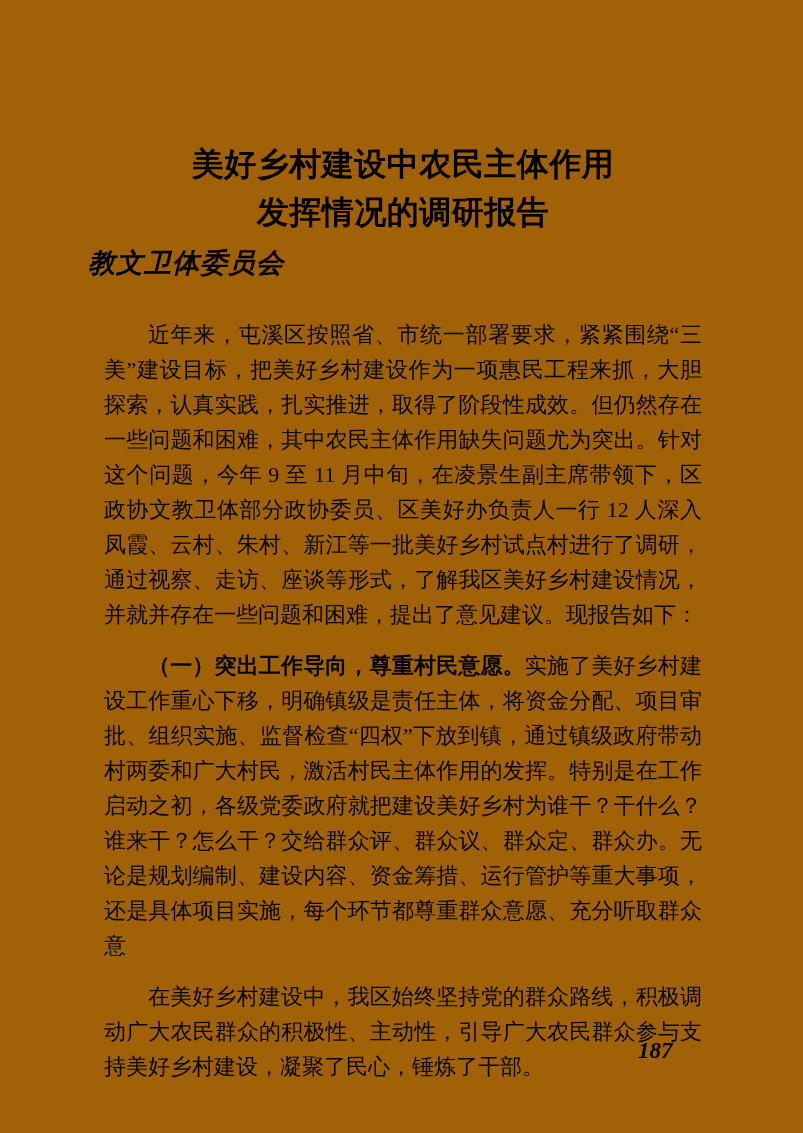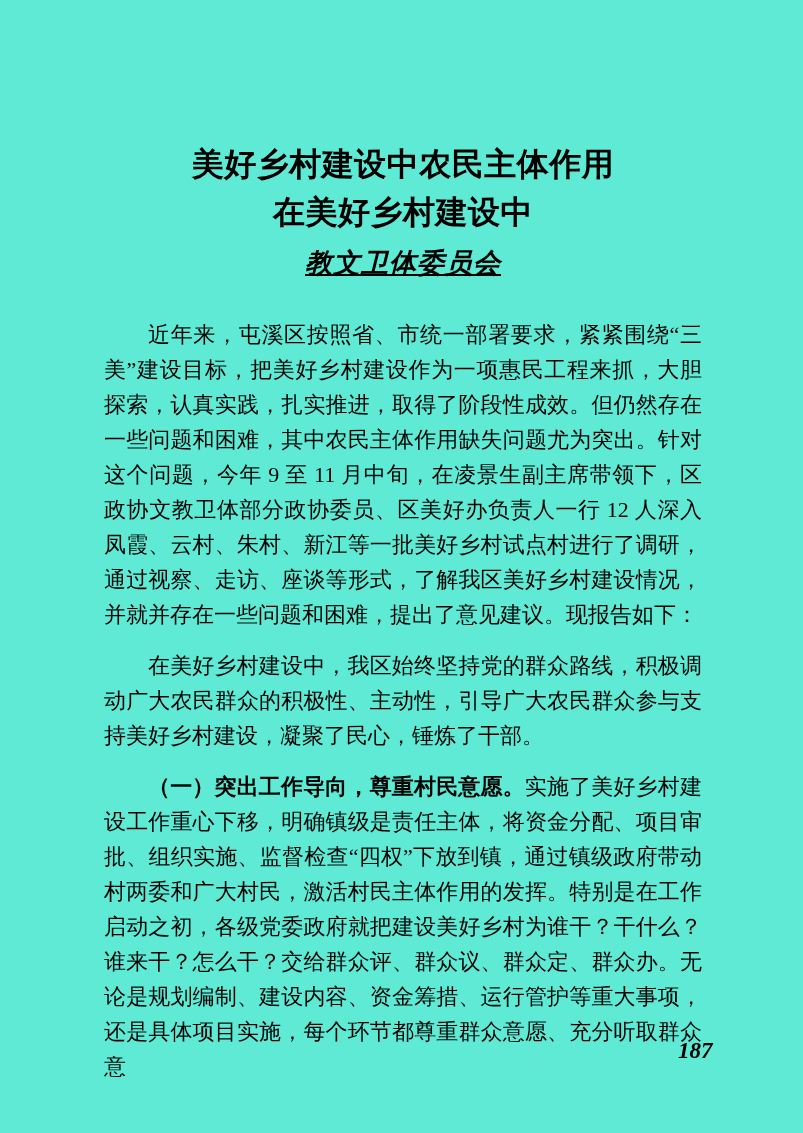--- a/index.html
+++ b/index.html
@@ -4,21 +4,21 @@
 <style>
   html, body {
     margin: 0;
     padding: 0;
     background: #ffffff;
   }
   .page {
     position: relative;
     width: 803px;
     height: 1133px;
-    background: #5eead4;
+    background: #a16207;
     overflow: hidden;
     font-family: "Liberation Serif", "DejaVu Serif", serif;
     color: #0a0a0a;
   }
   .content {
     position: absolute;
     left: 88px;
     top: 0;
     width: 630px;
   }
@@ -29,26 +29,25 @@
     font-size: 32px;
     line-height: 48px;
     text-align: center;
     letter-spacing: 0.5px;
     color: #000000;
   }
   .doc-author {
     margin-top: 9px;
     font-size: 27px;
     line-height: 36px;
-    text-align: center;
+    text-align: left;
     font-style: italic;
     font-weight: 600;
     letter-spacing: 1px;
     color: #000000;
-    text-decoration: underline;
   }
   .body-para {
     margin: 16px;
     font-size: 22px;
     line-height: 35px;
     text-align: justify;
     text-align-last: left;
     word-break: break-all;
     text-indent: 2em;
     color: #050505;
@@ -64,45 +63,45 @@
     color: #000000;
   }
   .para-2 { margin-top: 16px; }
   .para-3 { margin-top: 0; }
   .bold-lead {
     font-weight: 900;
     font-family: "Liberation Sans", "DejaVu Sans", sans-serif;
   }
   .page-number {
     position: absolute;
-    left: 678px;
+    left: 638px;
     top: 1038px;
     font-size: 23px;
     font-weight: 700;
     font-style: italic;
     font-family: "Liberation Serif", "DejaVu Serif", serif;
     color: #000000;
   }
 </style>
 </head>
 <body>
 
 <div class="page">
   <div class="content">
 
     <h1 class="doc-title">
       <span>美好乡村建设中农民主体作用</span><br>
-      <span>在美好乡村建设中</span>
+      <span>发挥情况的调研报告</span>
     </h1>
 
     <div class="doc-author">教文卫体委员会</div>
 
     <p class="body-para para-1">近年来，屯溪区按照省、市统一部署要求，紧紧围绕“三美”建设目标，把美好乡村建设作为一项惠民工程来抓，大胆探索，认真实践，扎实推进，取得了阶段性成效。但仍然存在一些问题和困难，其中农民主体作用缺失问题尤为突出。针对这个问题，今年 9 至 11 月中旬，在凌景生副主席带领下，区政协文教卫体部分政协委员、区美好办负责人一行 12 人深入凤霞、云村、朱村、新江等一批美好乡村试点村进行了调研，通过视察、走访、座谈等形式，了解我区美好乡村建设情况，并就并存在一些问题和困难，提出了意见建议。现报告如下：</p>
 
 
+    <p class="body-para para-3"><span class="bold-lead">（一）突出工作导向，尊重村民意愿。</span><span>实施了美好乡村建设工作重心下移，明确镇级是责任主体，将资金分配、项目审批、组织实施、监督检查“四权”下放到镇，通过镇级政府带动村两委和广大村民，激活村民主体作用的发挥。特别是在工作启动之初，各级党委政府就把建设美好乡村为谁干？干什么？谁来干？怎么干？交给群众评、群众议、群众定、群众办。无论是规划编制、建设内容、资金筹措、运行管护等重大事项，还是具体项目实施，每个环节都尊重群众意愿、充分听取群众意</span></p>
+
     <p class="body-para para-2">在美好乡村建设中，我区始终坚持党的群众路线，积极调动广大农民群众的积极性、主动性，引导广大农民群众参与支持美好乡村建设，凝聚了民心，锤炼了干部。</p>
-
-    <p class="body-para para-3"><span class="bold-lead">（一）突出工作导向，尊重村民意愿。</span><span>实施了美好乡村建设工作重心下移，明确镇级是责任主体，将资金分配、项目审批、组织实施、监督检查“四权”下放到镇，通过镇级政府带动村两委和广大村民，激活村民主体作用的发挥。特别是在工作启动之初，各级党委政府就把建设美好乡村为谁干？干什么？谁来干？怎么干？交给群众评、群众议、群众定、群众办。无论是规划编制、建设内容、资金筹措、运行管护等重大事项，还是具体项目实施，每个环节都尊重群众意愿、充分听取群众意</span></p>
 
   </div>
 
   <div class="page-number">187</div>
 </div>
 
 </body></html>

